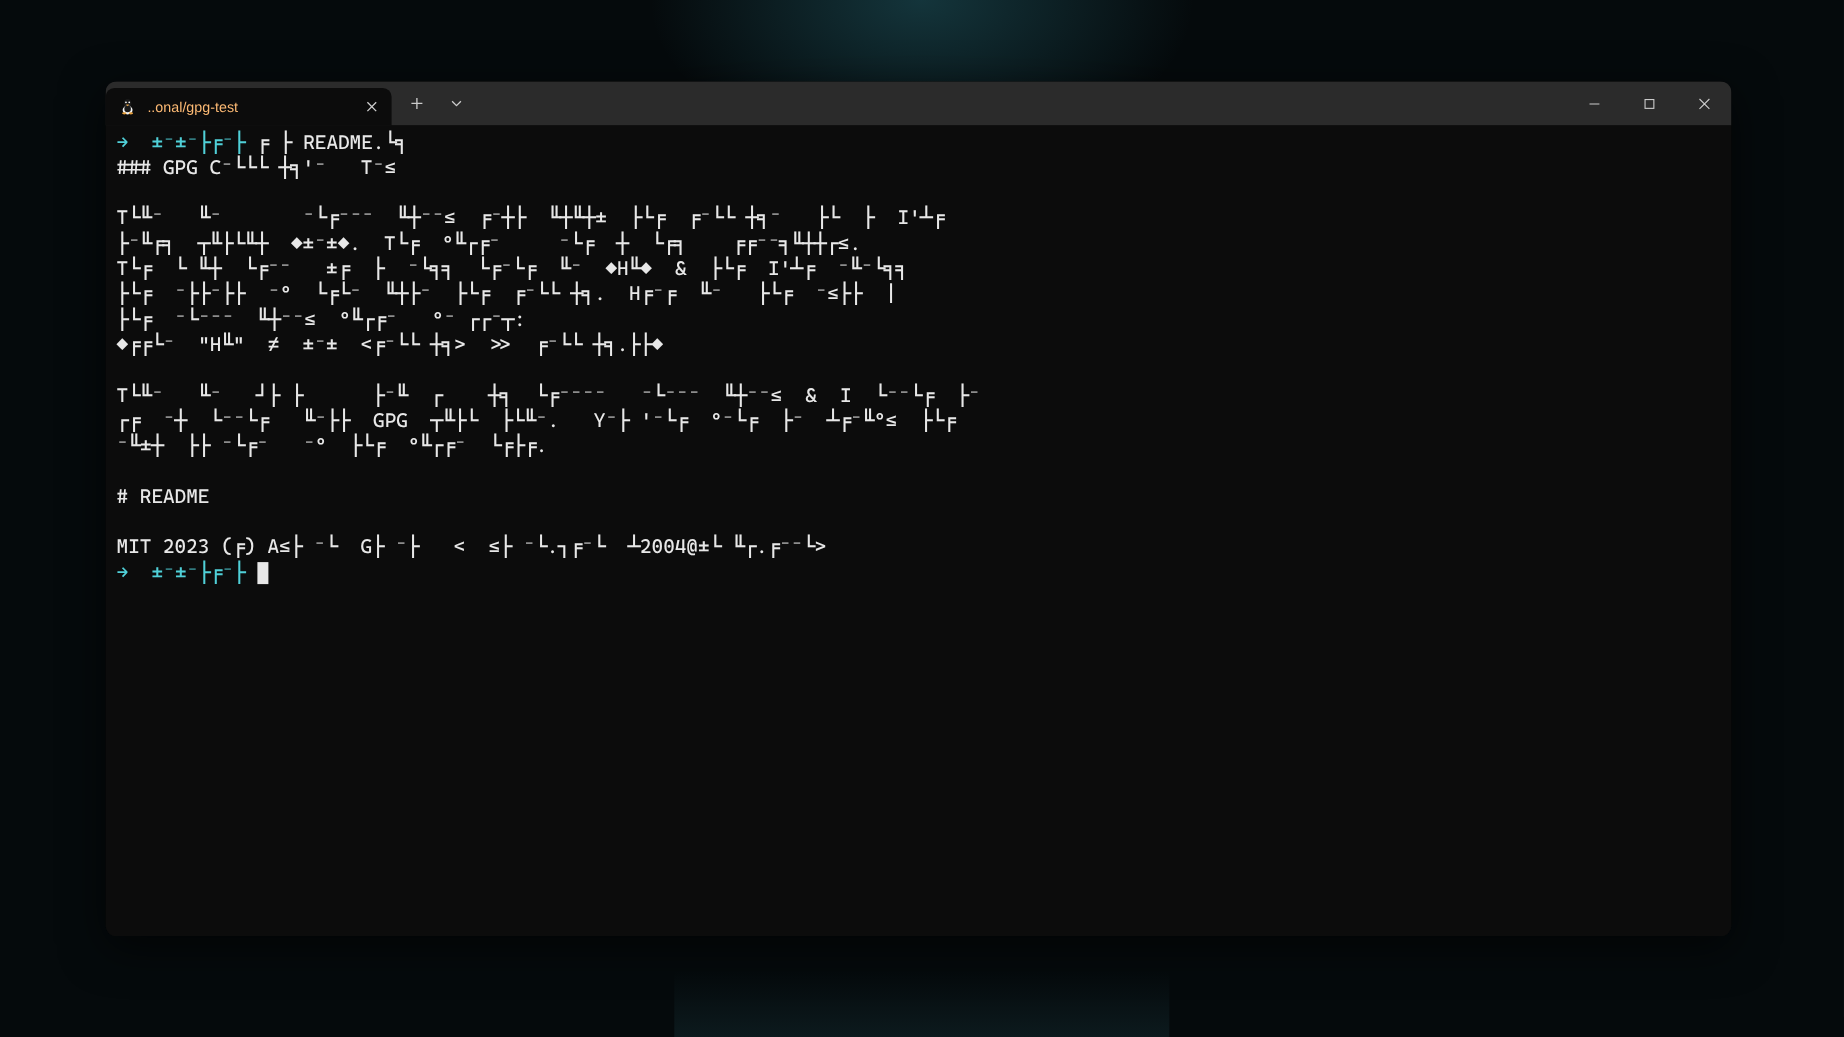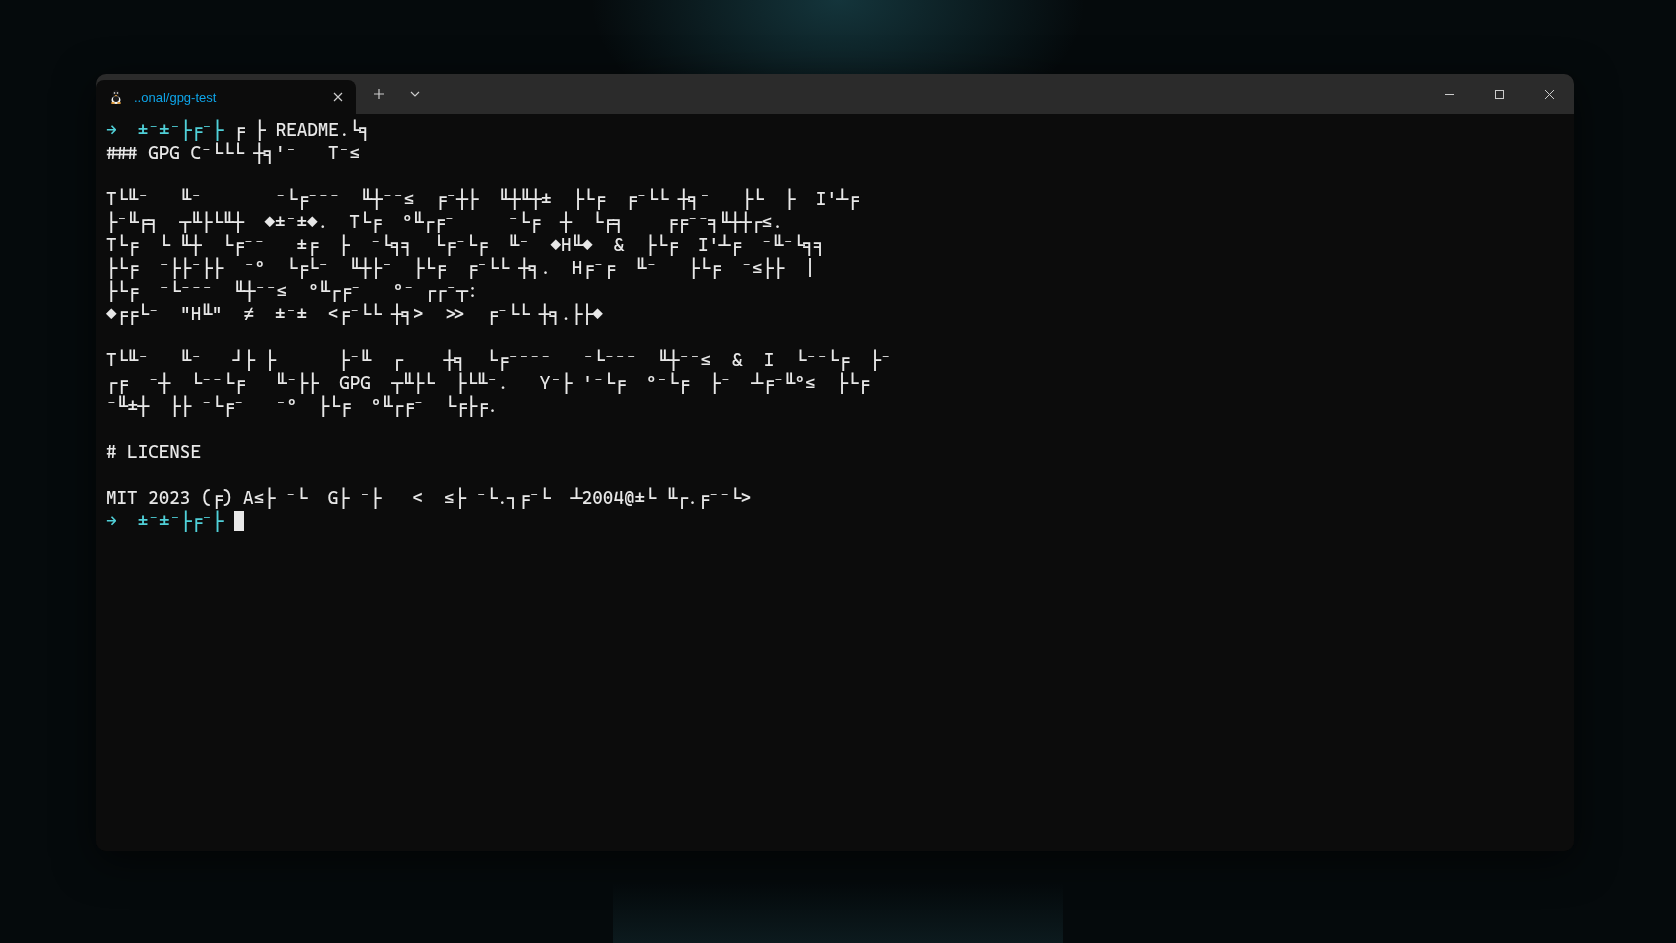--- a/index.html
+++ b/index.html
@@ -71,21 +71,21 @@
     margin-top: 6px;
   }
   .tab-icon {
     width: 16px;
     height: 16px;
     display: flex;
     align-items: center;
     justify-content: center;
   }
   .tab-title {
-    color: #0ea5e9;
+    color: #fdba74;
     font-size: 13px;
     font-family: 'Segoe UI', sans-serif;
     flex: 1;
   }
   .tab-close {
     width: 20px;
     height: 20px;
     display: flex;
     align-items: center;
     justify-content: center;
@@ -220,18 +220,18 @@
 <span>├⁻╙╒╕  ┬╙├└╙┼  ◆±⁻±◆.  T└╒  º╙┌╒⁻     ⁻└╒  ┼  └╒╕    ╒╒⁻⁻╕╙┼┼┌≤.</span>
 <span>T└╒  └ ╙┼  └╒⁻⁻   ±╒  ├  ⁻└╕╕  └╒⁻└╒  ╙⁻  ◆H╙◆  &amp;  ├└╒  I'┴╒  ⁻╙⁻└╕╕</span>
 <span>├└╒  ⁻├├⁻├├  ⁻º  └╒└⁻  ╙┼├⁻  ├└╒  ╒⁻└└ ┼╕.  H╒⁻╒  ╙⁻   ├└╒  ⁻≤├├  |</span>
 <span>├└╒  ⁻└⁻⁻⁻  ╙┼⁻⁻≤  º╙┌╒⁻   º⁻ ┌┌⁻┬:</span>
 <span>◆╒╒└⁻  "H╙"  ≠  ±⁻±  &lt;╒⁻└└ ┼╕&gt;  &gt;&gt;  ╒⁻└└ ┼╕.├├◆</span>
 <span></span>
 <span>T└╙⁻   ╙⁻   ┘├ ├      ├⁻╙  ┌    ┼╕  └╒⁻⁻⁻⁻   ⁻└⁻⁻⁻  ╙┼⁻⁻≤  &amp;  I  └⁻⁻└╒  ├⁻</span>
 <span>┌╒  ⁻┼  └⁻⁻└╒   ╙⁻├├  GPG  ┬╙├└  ├└╙⁻.   Y⁻├ '⁻└╒  º⁻└╒  ├⁻  ┴╒⁻╙º≤  ├└╒</span>
 <span>⁻╙±┼  ├├ ⁻└╒⁻   ⁻º  ├└╒  º╙┌╒⁻  └╒├╒.</span>
 <span></span>
-<span># LICENSE</span>
+<span># README</span>
 <span></span>
 <span>MIT 2023 (╒) A≤├ ⁻└  G├ ⁻├   &lt;  ≤├ ⁻└.┐╒⁻└  ┴2004@±└ ╙┌.╒⁻⁻└&gt;</span>
 <span class="prompt-arrow">→</span>  <span class="prompt-path">±⁻±⁻├╒⁻├</span> <span class="cursor-block"></span></div>
 
 </div>
 
 </body></html>

